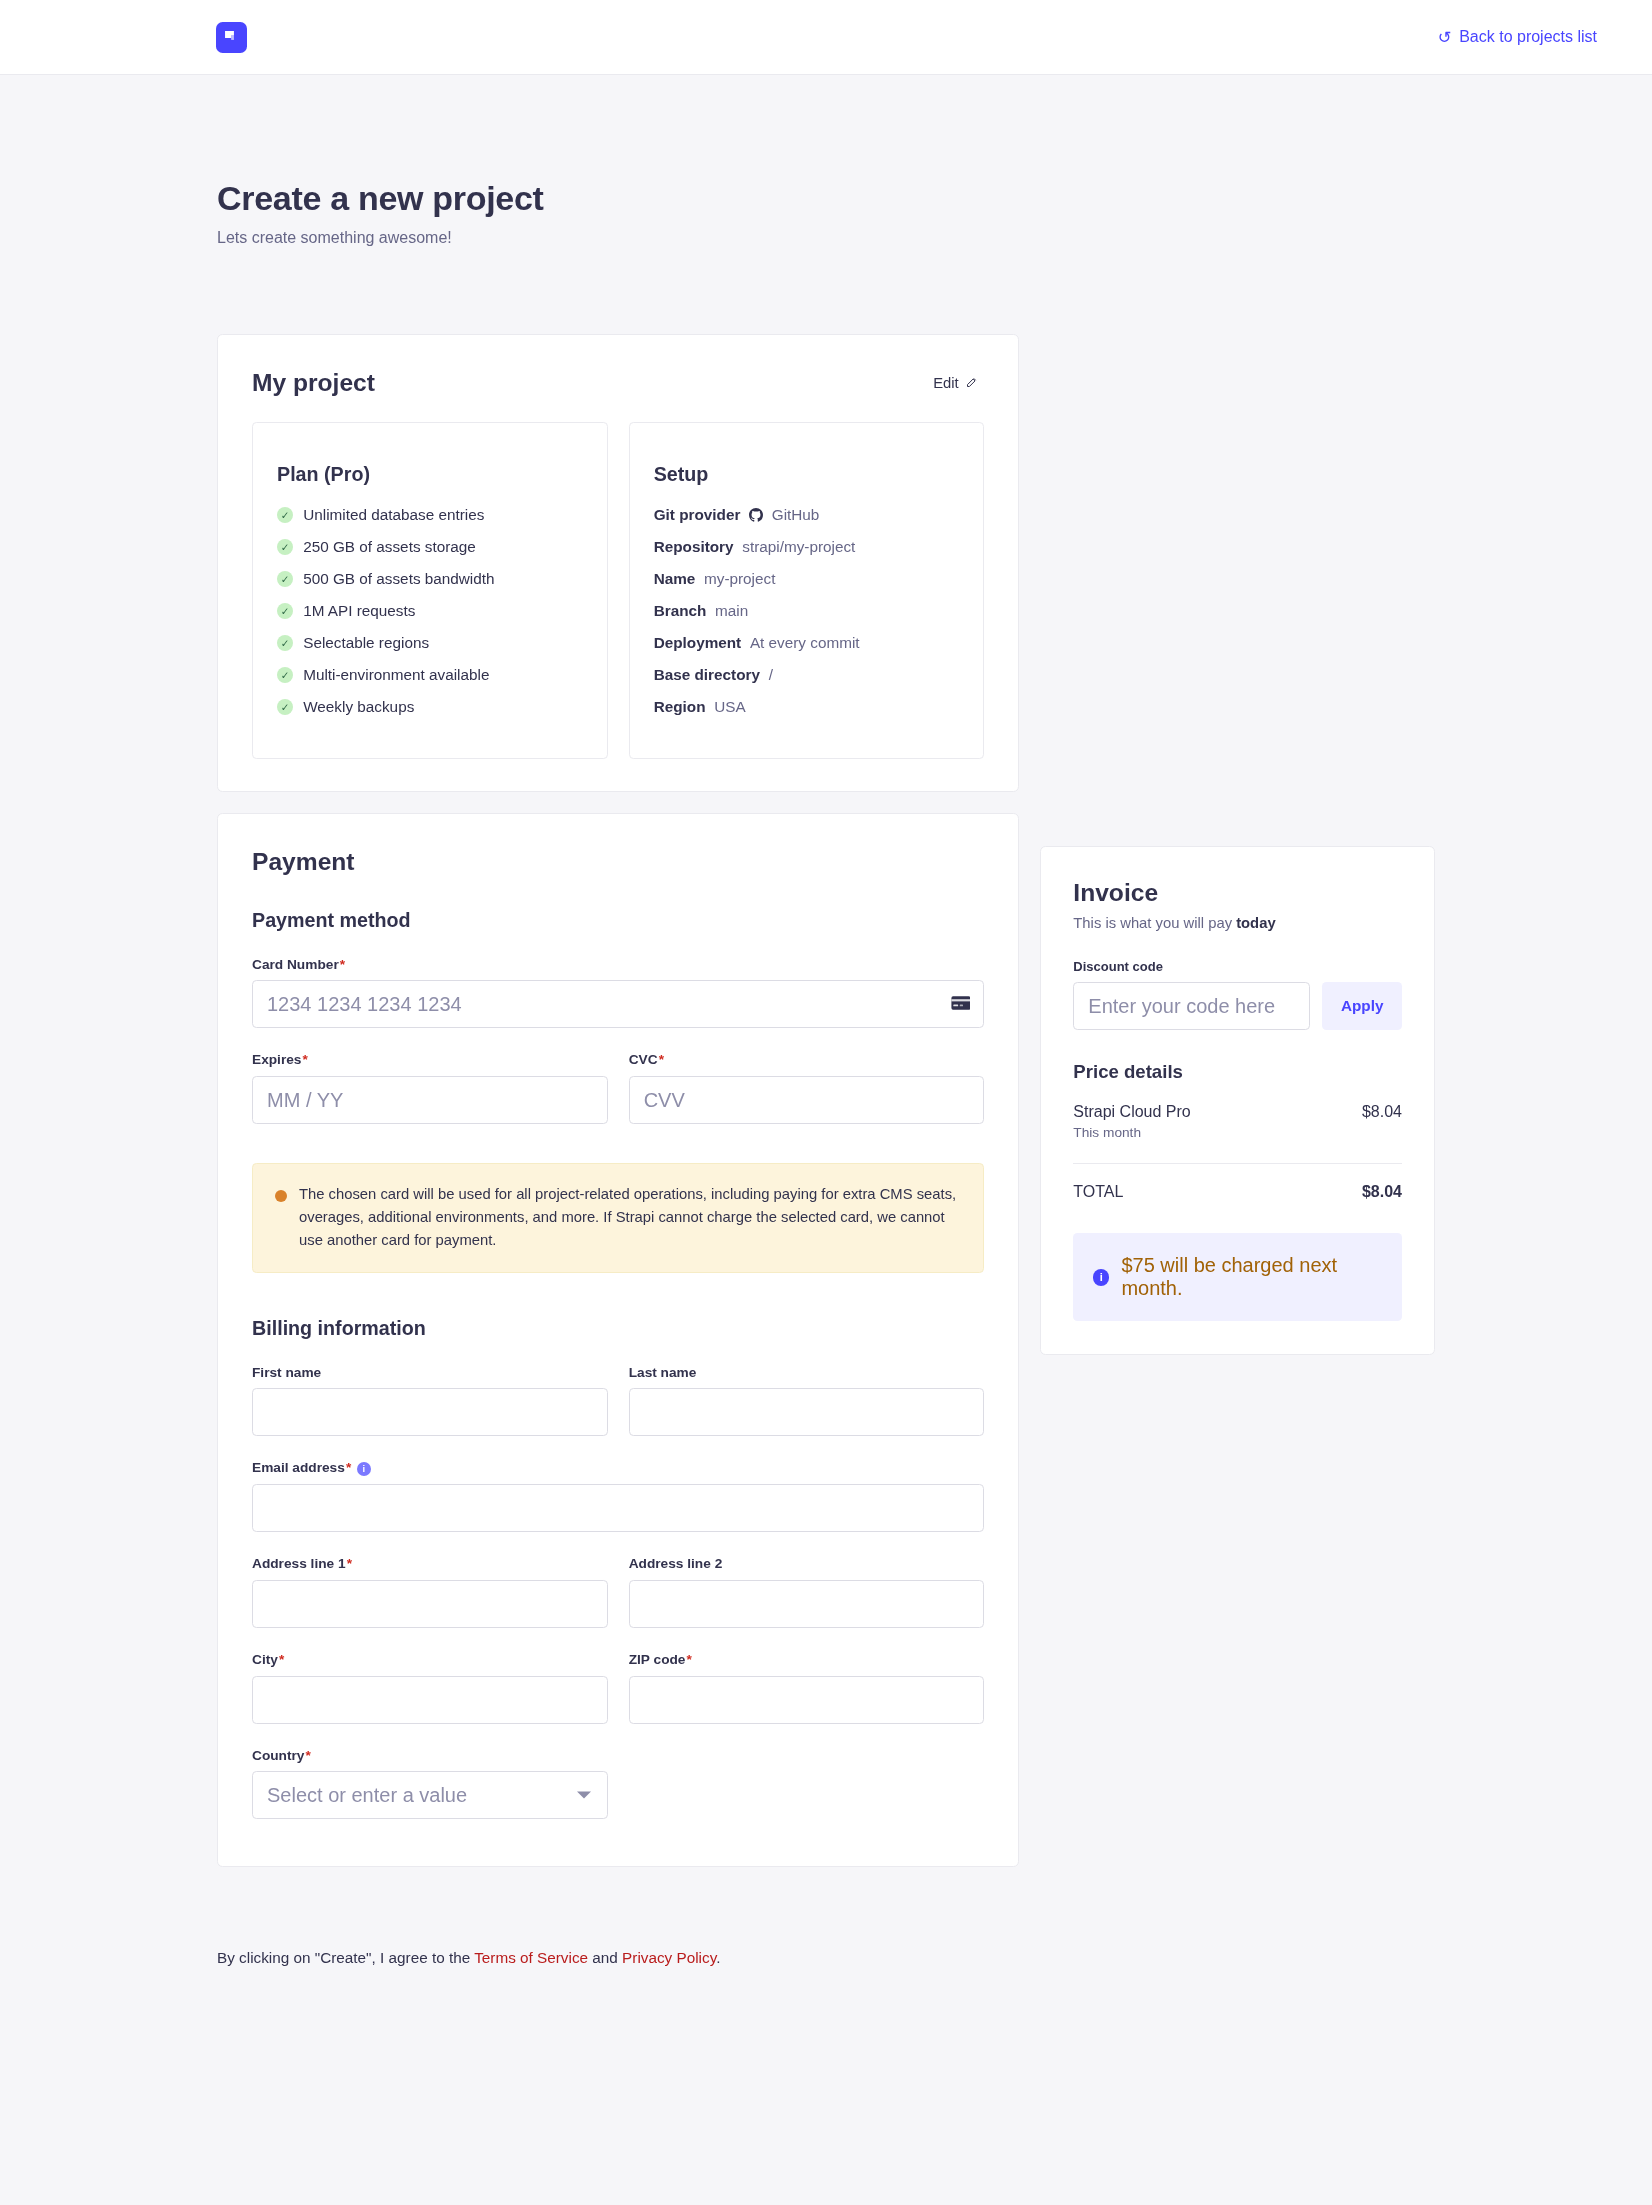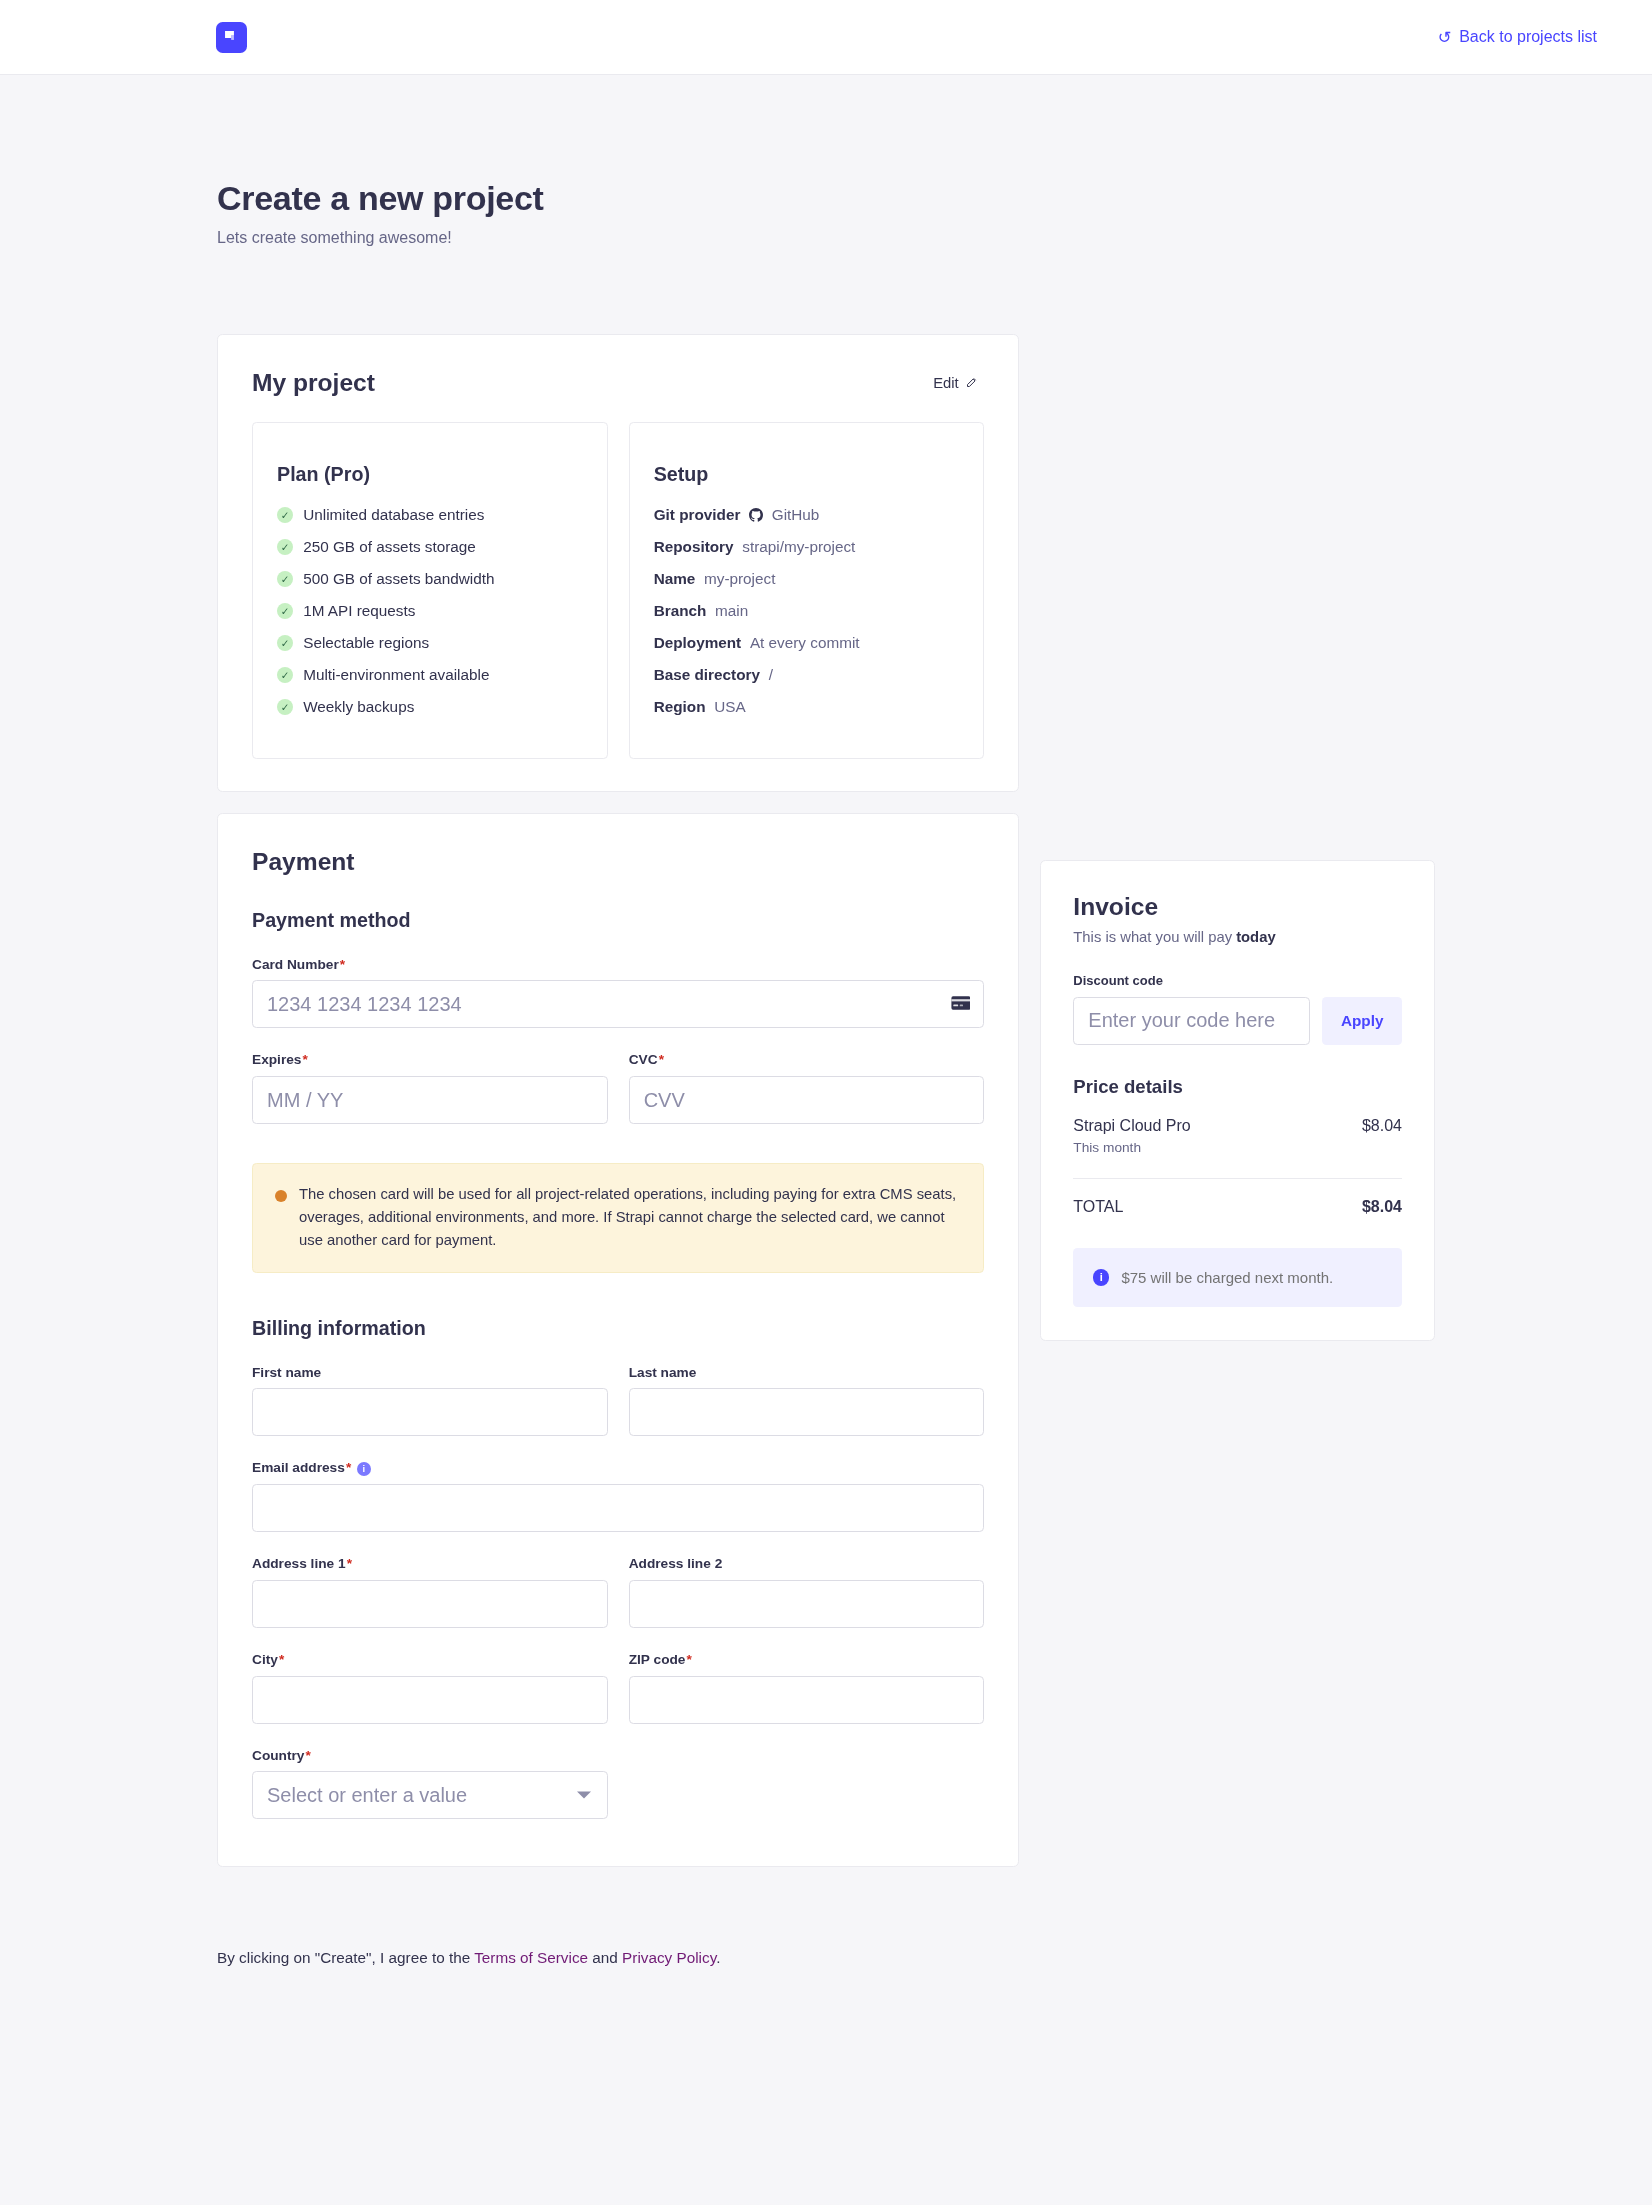--- a/index.html
+++ b/index.html
@@ -204,26 +204,26 @@
     margin-top: 32px;
     padding: 21px 19.7px;
     display: flex; align-items: center; gap: 12px;
   }
   .note-ico {
     width: 16.4px; height: 16.4px; border-radius: 50%;
     background: #4945ff; color: #fff;
     display: inline-flex; align-items: center; justify-content: center;
     font-size: 11px; font-weight: bold; flex: none;
   }
-  .note-text { font-size: 15px; color: #737373; }
+  .note-text { font-size: 20px; color: #a16207; }
 
   
   .foot { margin-top: 82px; }
   .terms { font-size: 15.3px; color: #32324d; }
-  .terms a { color: #701a75; text-decoration: none; cursor: pointer; text-align: center; }
+  .terms a { color: #b91c1c; text-decoration: none; cursor: pointer; text-align: center; }
   .actions {
     display: flex; justify-content: space-between; align-items: center;
     margin-top: 28px;
     width: 803px;
   }
   .btn-secondary {
     background: #fff;
     border: 0.5px solid #dcdce4;
     border-radius: 4.4px;
     padding: 0 26px;

